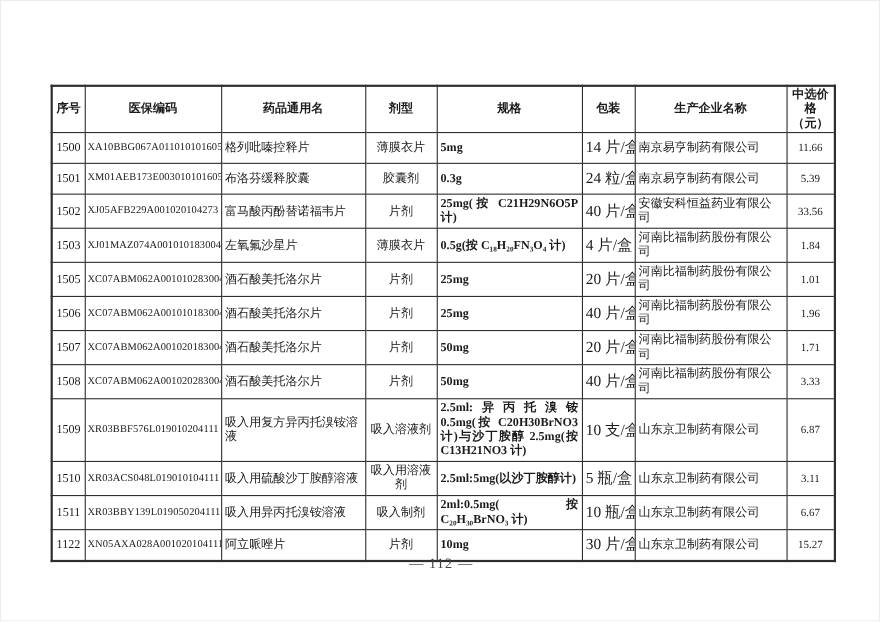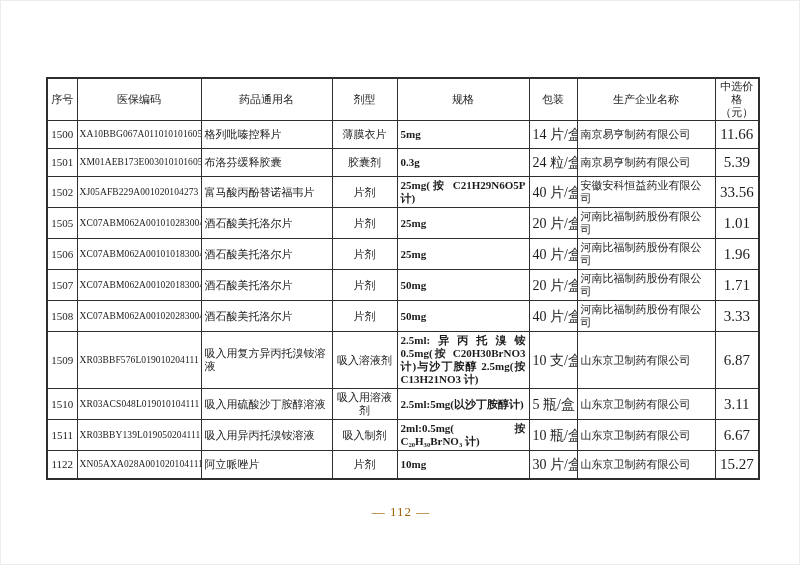--- a/index.html
+++ b/index.html
@@ -29,44 +29,44 @@
     border: 1px solid #2e2e2e;
     vertical-align: middle;
     padding: 2px 3px;
     font-size: 11px;
     line-height: 13px;
     overflow: hidden;
   }
   .med-table thead tr { height: 27px; }
   .med-table tbody tr { height: 28px; }
   .med-table th {
-    font-weight: normal;
+    font-weight: bold;
     text-align: center;
     white-space: pre-line;
     padding: 1px 2px;
   }
   td.c-center { text-align: center; }
   td.c-left   { text-align: left; margin-left: 44px; }
   td.c-code {
     font-size: 9.5px;
     letter-spacing: 0.1px;
     white-space: nowrap;
     padding-left: 2px;
   }
   td.c-spec { text-align: justify; font-weight: bold; }
   td.c-pack { text-align: center; white-space: nowrap; font-size: 14px; }
-  td.c-price { text-align: center; font-size: 15px; }
+  td.c-price { text-align: center; font-size: 10px; }
   .page-number {
     position: absolute;
     left: 0;
     top: 503px;
     width: 800px;
     text-align: center;
     font-size: 13px;
-    color: #a16207;
+    color: #404040;
     letter-spacing: 1px;
   }
 </style>
 </head>
 <body>
 
 <div class="page">
 
   <table class="med-table">
     <colgroup>
@@ -120,20 +120,30 @@
           <td class="c-center">1502</td>
           <td class="c-left c-code">XJ05AFB229A001020104273</td>
           <td class="c-left">富马酸丙酚替诺福韦片</td>
           <td class="c-center">片剂</td>
           <td class="c-left c-spec">25mg(按 C21H29N6O5P 计)</td>
           <td class="c-pack">40 片/盒</td>
           <td class="c-left">安徽安科恒益药业有限公司</td>
           <td class="c-price">33.56</td>
         </tr>
 
+        <tr>
+          <td class="c-center">1503</td>
+          <td class="c-left c-code">XJ01MAZ074A001010183004</td>
+          <td class="c-left">左氧氟沙星片</td>
+          <td class="c-center">薄膜衣片</td>
+          <td class="c-left c-spec">0.5g(按 C₁₈H₂₀FN₃O₄ 计)</td>
+          <td class="c-pack">4 片/盒</td>
+          <td class="c-left">河南比福制药股份有限公司</td>
+          <td class="c-price">1.84</td>
+        </tr>
 
 
         <tr>
           <td class="c-center">1505</td>
           <td class="c-left c-code">XC07ABM062A001010283004</td>
           <td class="c-left">酒石酸美托洛尔片</td>
           <td class="c-center">片剂</td>
           <td class="c-left c-spec">25mg</td>
           <td class="c-pack">20 片/盒</td>
           <td class="c-left">河南比福制药股份有限公司</td>

